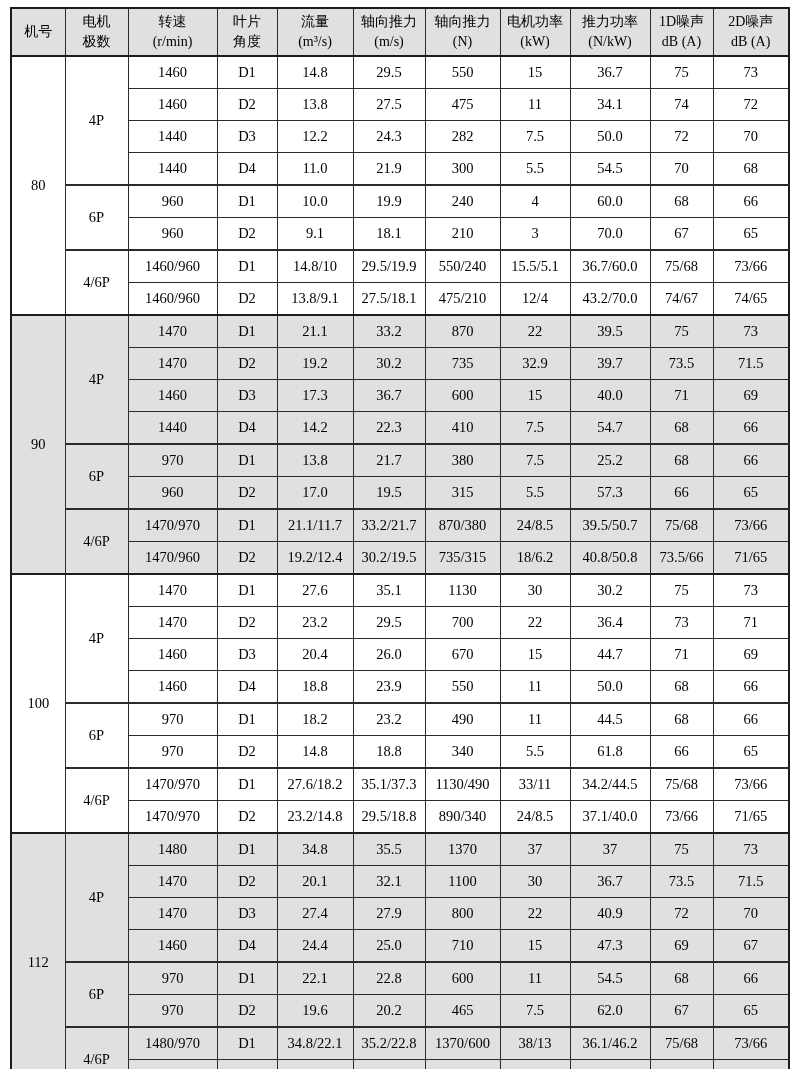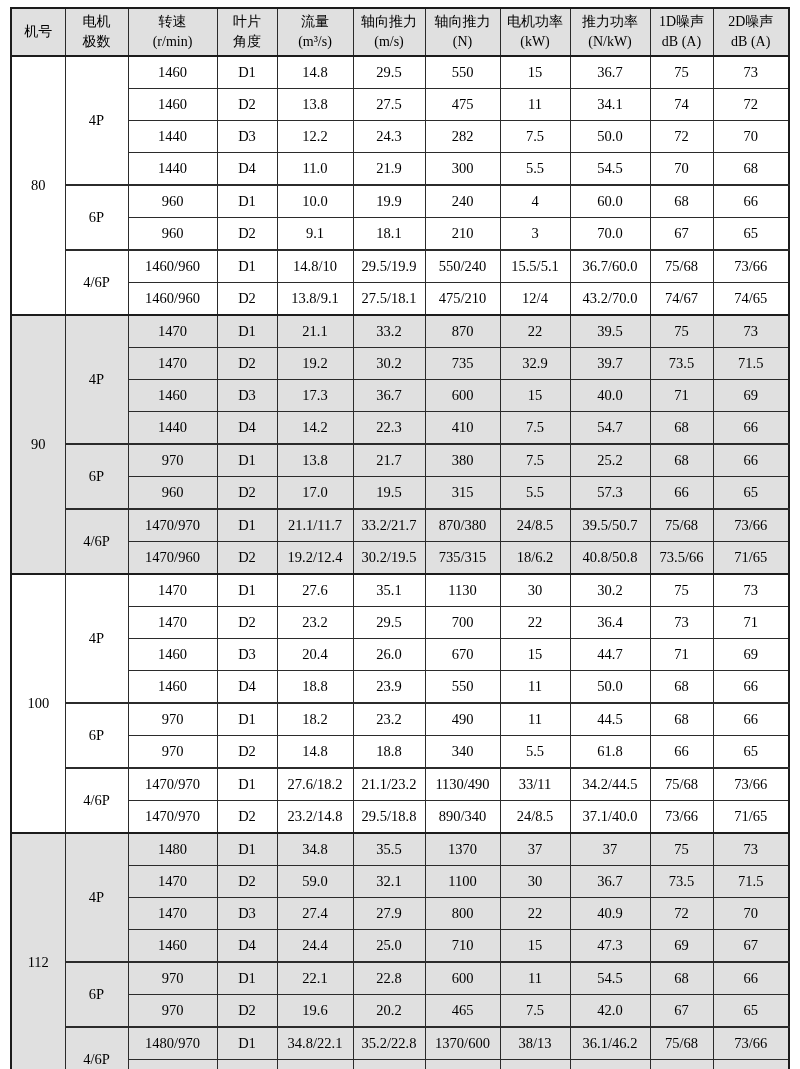--- a/index.html
+++ b/index.html
@@ -345,21 +345,21 @@
         <td data-name="motor-power-cell">5.5</td>
         <td data-name="thrust-power-cell">61.8</td>
         <td data-name="noise-1d-cell">66</td>
         <td data-name="noise-2d-cell">65</td>
       </tr>
       <tr data-name="spec-row" class="pole-start">
         <th rowspan="2" class="poles" data-name="pole-count-cell">4/6P</th>
         <td data-name="speed-cell">1470/970</td>
         <td data-name="blade-angle-cell">D1</td>
         <td data-name="flow-cell">27.6/18.2</td>
-        <td data-name="outlet-velocity-cell">21.1/23.2</td>
+        <td data-name="outlet-velocity-cell">35.1/37.3</td>
         <td data-name="axial-thrust-cell">1130/490</td>
         <td data-name="motor-power-cell">33/11</td>
         <td data-name="thrust-power-cell">34.2/44.5</td>
         <td data-name="noise-1d-cell">75/68</td>
         <td data-name="noise-2d-cell">73/66</td>
       </tr>
       <tr data-name="spec-row">
         <td data-name="speed-cell">1470/970</td>
         <td data-name="blade-angle-cell">D2</td>
         <td data-name="flow-cell">23.2/14.8</td>
@@ -379,21 +379,21 @@
         <td data-name="outlet-velocity-cell">35.5</td>
         <td data-name="axial-thrust-cell">1370</td>
         <td data-name="motor-power-cell">37</td>
         <td data-name="thrust-power-cell">37</td>
         <td data-name="noise-1d-cell">75</td>
         <td data-name="noise-2d-cell">73</td>
       </tr>
       <tr data-name="spec-row" class="shaded">
         <td data-name="speed-cell">1470</td>
         <td data-name="blade-angle-cell">D2</td>
-        <td data-name="flow-cell">59.0</td>
+        <td data-name="flow-cell">20.1</td>
         <td data-name="outlet-velocity-cell">32.1</td>
         <td data-name="axial-thrust-cell">1100</td>
         <td data-name="motor-power-cell">30</td>
         <td data-name="thrust-power-cell">36.7</td>
         <td data-name="noise-1d-cell">73.5</td>
         <td data-name="noise-2d-cell">71.5</td>
       </tr>
       <tr data-name="spec-row" class="shaded">
         <td data-name="speed-cell">1470</td>
         <td data-name="blade-angle-cell">D3</td>
@@ -428,21 +428,21 @@
         <td data-name="noise-1d-cell">68</td>
         <td data-name="noise-2d-cell">66</td>
       </tr>
       <tr data-name="spec-row" class="shaded">
         <td data-name="speed-cell">970</td>
         <td data-name="blade-angle-cell">D2</td>
         <td data-name="flow-cell">19.6</td>
         <td data-name="outlet-velocity-cell">20.2</td>
         <td data-name="axial-thrust-cell">465</td>
         <td data-name="motor-power-cell">7.5</td>
-        <td data-name="thrust-power-cell">42.0</td>
+        <td data-name="thrust-power-cell">62.0</td>
         <td data-name="noise-1d-cell">67</td>
         <td data-name="noise-2d-cell">65</td>
       </tr>
       <tr data-name="spec-row" class="shaded pole-start">
         <th rowspan="2" class="poles" data-name="pole-count-cell">4/6P</th>
         <td data-name="speed-cell">1480/970</td>
         <td data-name="blade-angle-cell">D1</td>
         <td data-name="flow-cell">34.8/22.1</td>
         <td data-name="outlet-velocity-cell">35.2/22.8</td>
         <td data-name="axial-thrust-cell">1370/600</td>

